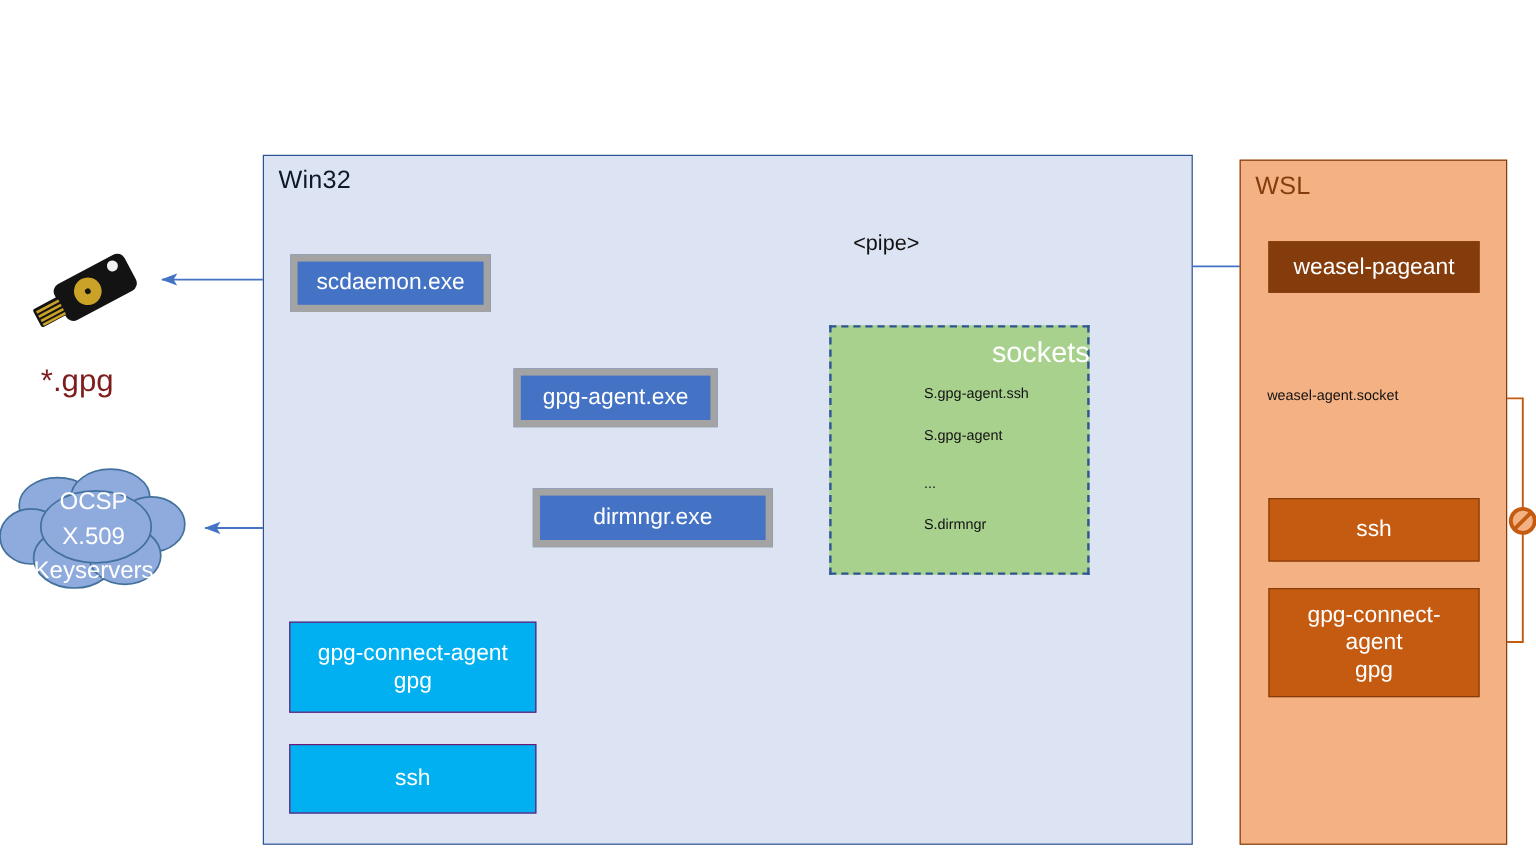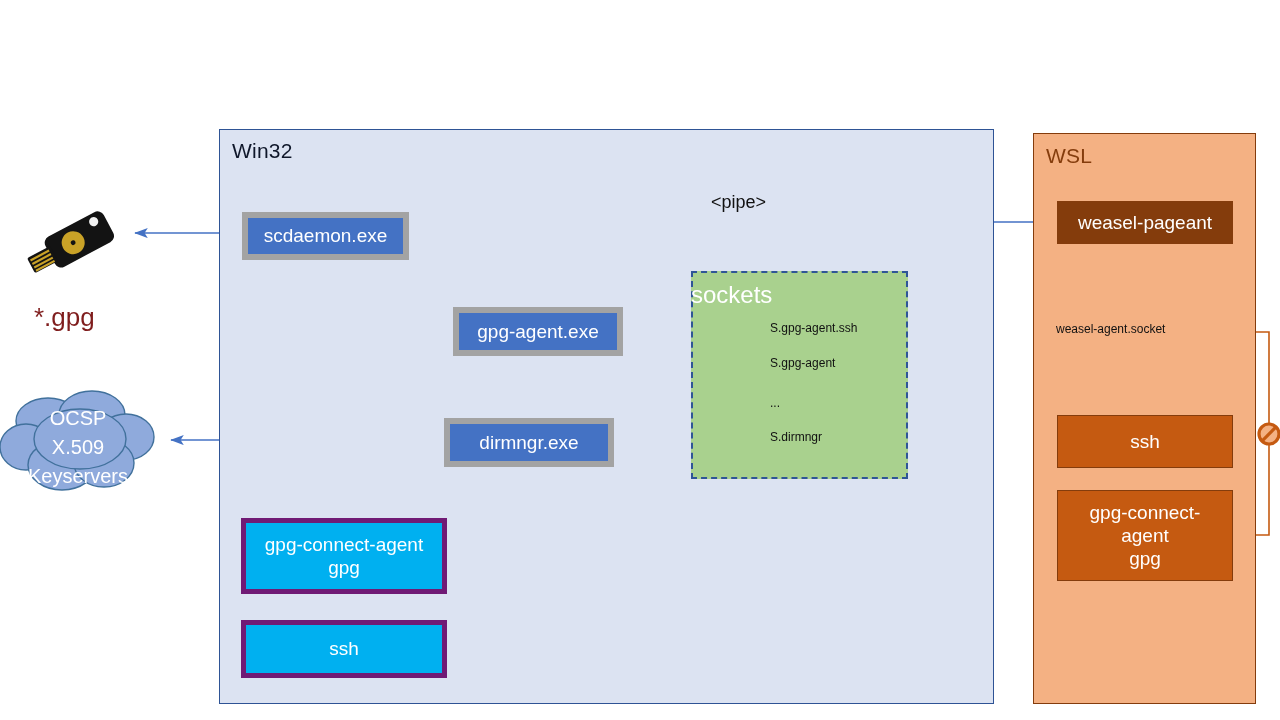--- a/index.html
+++ b/index.html
@@ -26,41 +26,41 @@
   }
   .panel-title.win32{left:232px;top:139px;}
   .panel-title.wsl{left:1046px;top:144px;color:#843C0C;}
 
   
   .node{
     display:flex;align-items:center;justify-content:center;
     text-align:center;color:#ffffff;line-height:1.22;
   }
   .node-blue{background:#4472C4;border:6px solid #a3a3a3;font-size:19px;}
-  .node-cyan{background:#00B0F0;border:5px solid #701a75;font-size:19px;}
+  .node-cyan{background:#00B0F0;border:1px solid #701a75;font-size:19px;}
   .node-darkbrown{background:#843C0C;border:1px solid #843C0C;font-size:19px;}
   .node-brown{background:#C55A11;border:1px solid #843C0C;font-size:19px;}
 
   .n-scdaemon{left:242px;top:212px;width:167px;height:48px;}
-  .n-gpgagent{left:453px;top:307px;width:170px;height:49px;}
-  .n-dirmngr{left:444px;top:418px;width:170px;height:49px;}
+  .n-gpgagent{left:428px;top:307px;width:170px;height:49px;}
+  .n-dirmngr{left:444px;top:407px;width:200px;height:49px;}
   .n-gca-win{left:241px;top:518px;width:206px;height:76px;}
   .n-ssh-win{left:241px;top:620px;width:206px;height:58px;}
 
   .n-pageant{left:1057px;top:201px;width:176px;height:43px;}
   .n-ssh-wsl{left:1057px;top:415px;width:176px;height:53px;}
   .n-gca-wsl{left:1057px;top:490px;width:176px;height:91px;}
 
   
   .sockets-box{
     left:691px;top:271px;width:217px;height:208px;
     background:#A9D18E;border:2px dashed #2F5597;
   }
   .sockets-title{
-    left:691px;top:281px;width:217px;text-align:left;
+    left:691px;top:281px;width:217px;text-align:right;
     font-size:24px;color:#ffffff;
   }
   .socket-label{
     font-size:12px;color:#111111;left:740px;text-align:left;margin-left:30px;
   }
 
   
   .txt-pipe{left:711px;top:192px;font-size:18px;color:#111;}
   .txt-gpgfile{left:34px;top:302px;font-size:26px;color:#7f1d1d;}
   .txt-weasel-socket{left:1056px;top:322px;font-size:12px;color:#111;}

